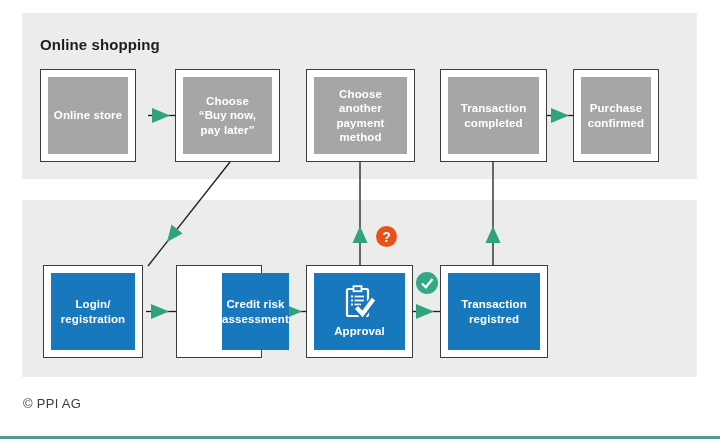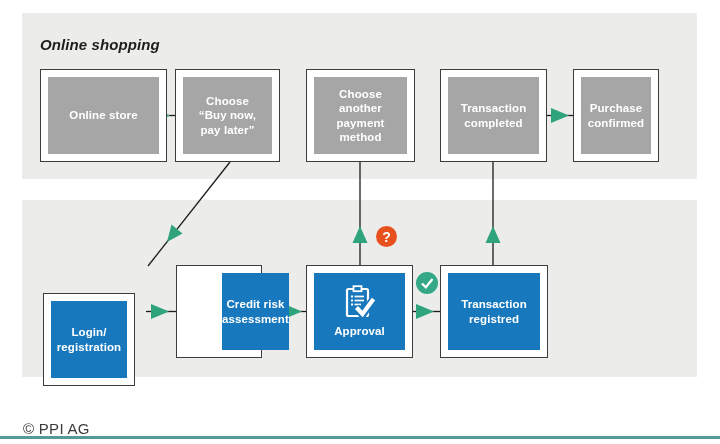--- a/index.html
+++ b/index.html
@@ -33,21 +33,21 @@
   .band.top { top: 13px; height: 166px; }
   .band.bottom { top: 200px; height: 177px; }
 
   .section-title {
     position: absolute;
     font-weight: bold; font-size: 15px; line-height: 1.13;
     color: var(--title-text);
     white-space: pre-line;
     letter-spacing: 0.1px;
   }
-  .section-title.shopping { left: 40px; top: 37px; font-style: italic; }
+  .section-title.shopping { left: 40px; top: 37px; }
   .section-title.bnpl { left: 40px; top: 214px; }
 
   .flow-box {
     position: absolute;
     height: 93px;
     background: #ffffff;
     border: 1.5px solid var(--box-border);
     padding: 7px;
     display: flex;
     z-index: 3;
@@ -63,27 +63,27 @@
   .flow-box .label {
     color: var(--box-text);
     font-weight: bold;
     font-size: 11.5px;
     line-height: 1.22;
     white-space: pre-line;
     letter-spacing: 0.1px;
   }
 
   
-  .b1 { left: 40px;  top: 69px; width: 127px; justify-content: flex-end; }
+  .b1 { left: 40px;  top: 69px; width: 96px; justify-content: flex-end; }
   .b2 { left: 175px; top: 69px; width: 105px; }
   .b3 { left: 306px; top: 69px; width: 109px; }
   .b4 { left: 440px; top: 69px; width: 107px; }
   .b5 { left: 573px; top: 69px; width: 86px; }
   
-  .ba { left: 43px;  top: 265px; width: 92px; margin-top: 28px; }
+  .ba { left: 43px;  top: 265px; width: 100px; }
   .bb { left: 176px; top: 265px; width: 86px; padding-left: 45px; }
   .bc { left: 306px; top: 265px; width: 107px; }
   .bd { left: 440px; top: 265px; width: 108px; }
 
   .connectors {
     position: absolute; left: 0; top: 0;
     width: 720px; height: 444px;
     z-index: 2; pointer-events: none;
   }
   .connectors line { stroke: var(--line-dark); stroke-width: 1.3; }
@@ -100,22 +100,22 @@
     color: #ffffff; font-weight: bold; font-size: 14px;
   }
   .badge.check {
     left: 416px; top: 272px; width: 22px; height: 22px;
     background: var(--check-green);
   }
 
   .approval-icon { margin-bottom: 3px; }
 
   .footer-copyright {
-    position: absolute; left: 23px; top: 420px;
-    font-size: 15px; color: var(--footer-text);
+    position: absolute; left: 23px; top: 396px;
+    font-size: 13px; color: var(--footer-text);
     letter-spacing: 0.3px;
   }
   .footer-rule {
     position: absolute; left: 0; top: 436px;
     width: 720px; height: 3px;
     background: var(--footer-rule-teal);
   }
 </style>
 </head>
 <body>

